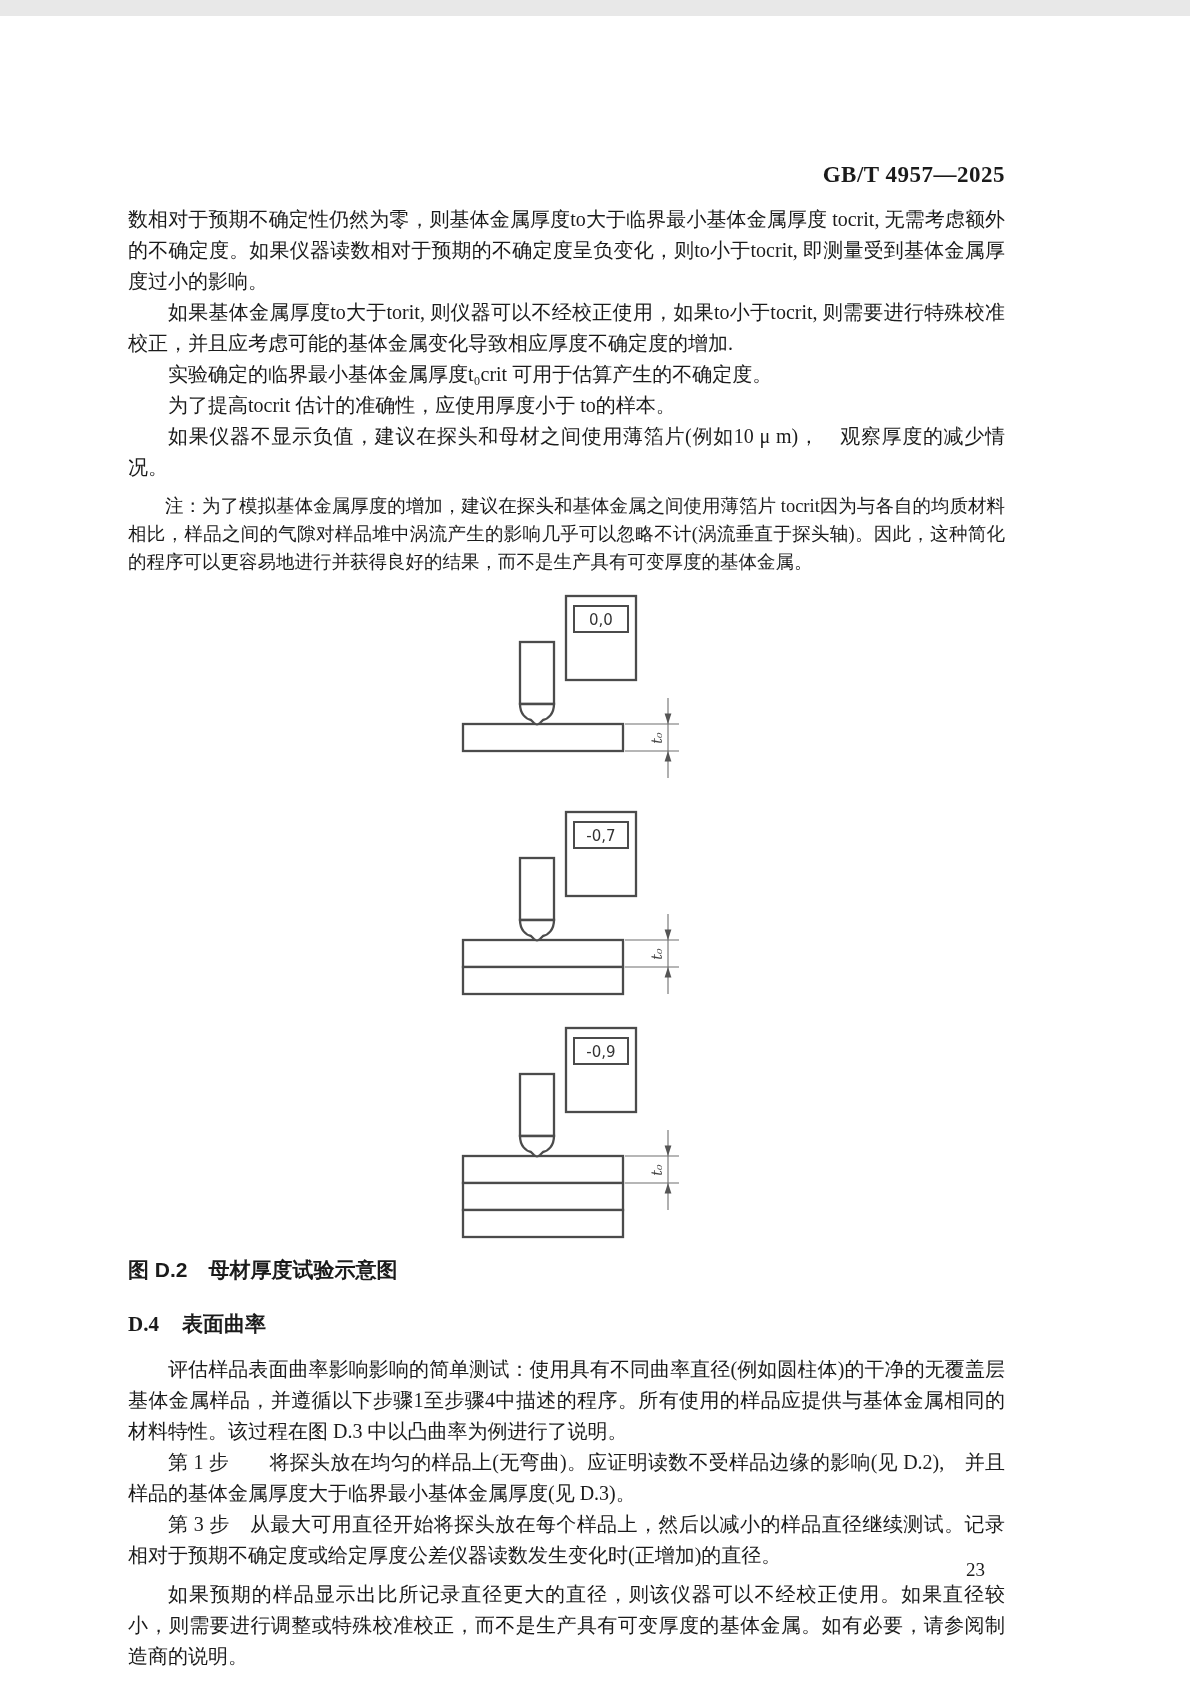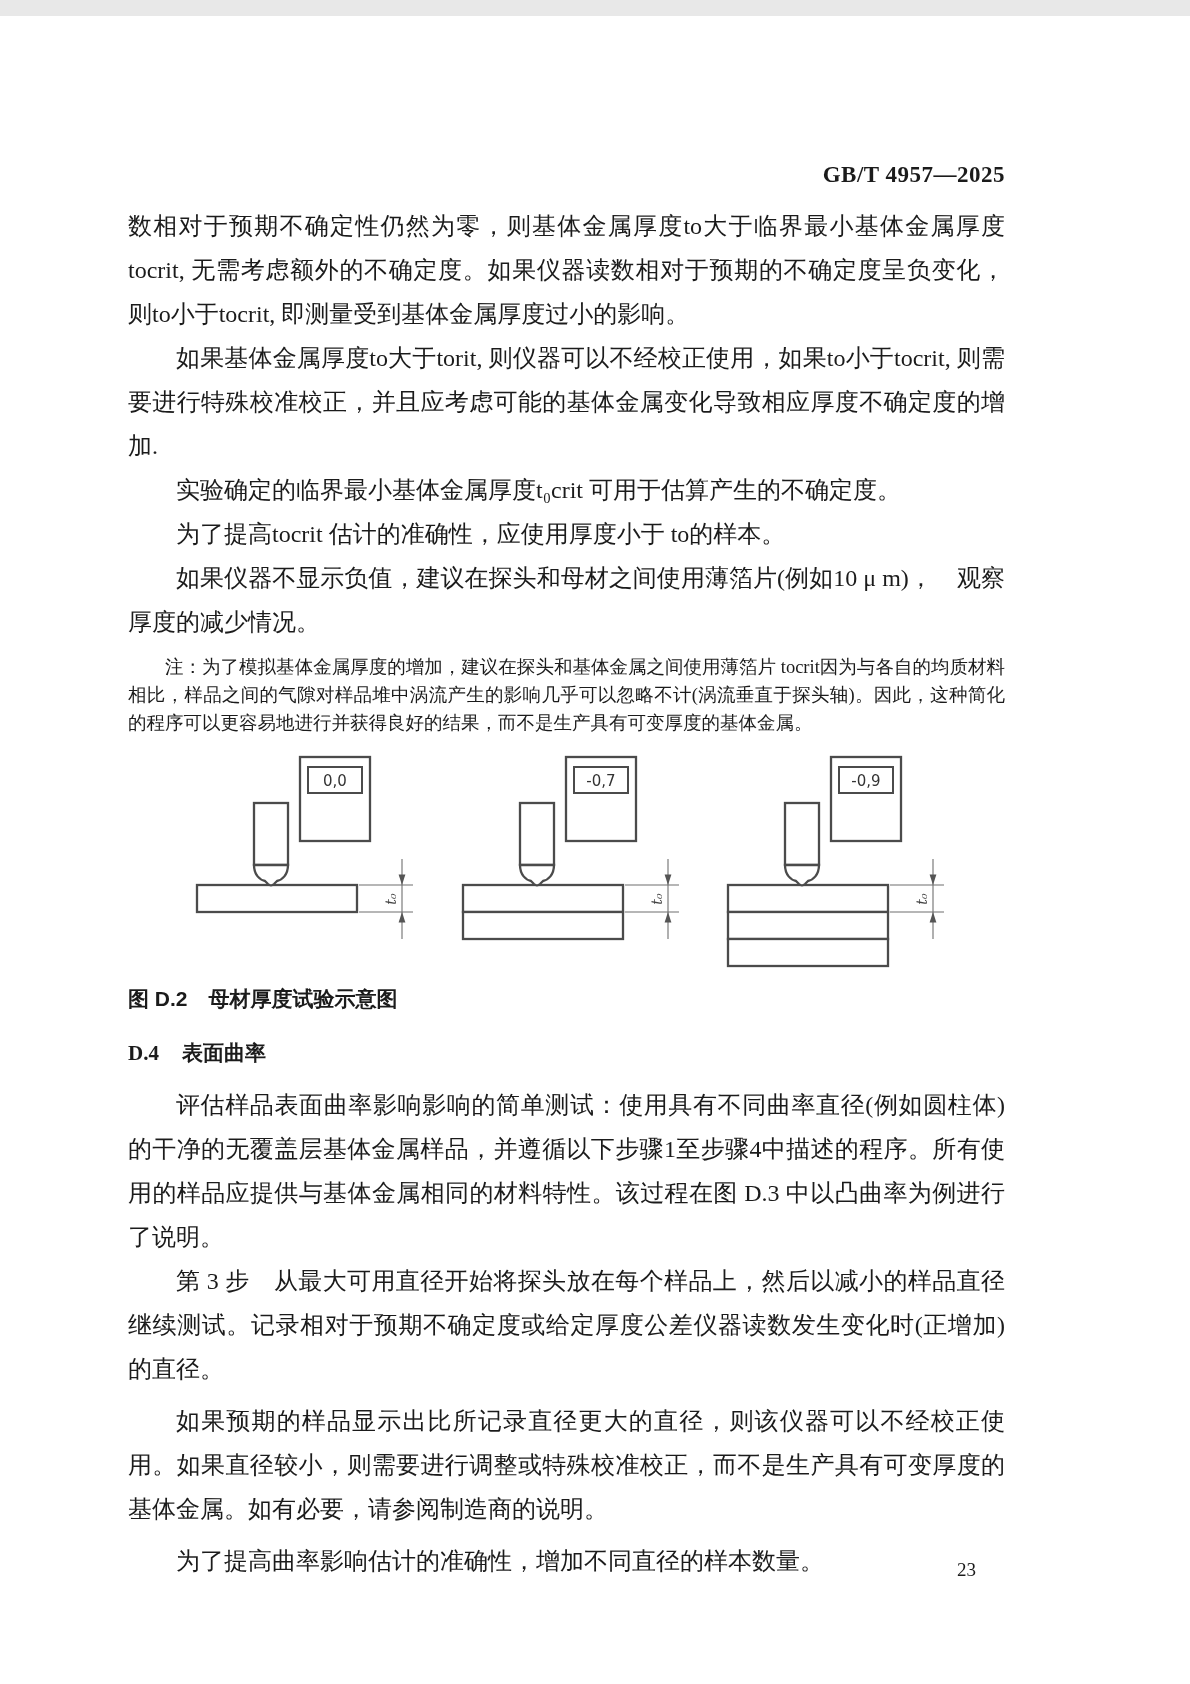--- a/index.html
+++ b/index.html
@@ -17,53 +17,54 @@
   }
   .std-header {
     text-align: right;
     font-weight: bold;
     font-size: 23px;
     letter-spacing: 0.5px;
     margin-bottom: 16px;
   }
   main p {
     margin: 0;
-    font-size: 24px;
-    line-height: 44px;
+    font-size: 20px;
+    line-height: 31px;
     text-align: justify;
   }
   p.ind { text-indent: 2em; }
   p.note { font-size: 18.5px; line-height: 28px; margin-top: 9px; }
   p.gap { margin-top: 8px; }
   figure.fig { margin: 16px 0 0 0; }
   .diagram-row {
     display: flex;
     justify-content: space-between;
     align-items: center;
     padding: 0 48px 0 66px;
+    flex-direction: column;
   }
   figcaption {
     text-align: left;
     font-family: "Liberation Sans", "DejaVu Sans", sans-serif;
     font-weight: bold;
     font-size: 21px;
     margin-top: 16px;
   }
   h2.sec {
     font-family: "Liberation Sans", "DejaVu Sans", sans-serif;
     font-weight: bold;
     font-size: 21px;
     margin: 26px 0 0 0;
   }
   h2.sec .sec-num { margin-right: 1.1em; font-family: "Liberation Serif", "DejaVu Serif", serif; }
   .body2-start { margin-top: 16px; }
   .pagenum {
     position: absolute;
     top: 1543px;
-    right: 214px;
+    right: 205px;
     font-size: 19px;
   }
   
   svg.diag { display: block; }
   .s2 { fill: #ffffff; stroke: #4b4b4b; stroke-width: 2.3; }
   .s2t { fill: #ffffff; stroke: #4b4b4b; stroke-width: 2; }
   .thin { stroke: #6f6f6f; stroke-width: 1.1; }
   .arrow { fill: #555555; stroke: none; }
   .reading {
     font-family: "DejaVu Sans", sans-serif;
@@ -171,20 +172,21 @@
 
       </div>
       <figcaption>图 D.2　母材厚度试验示意图</figcaption>
     </figure>
 
     <h2 class="sec">
       <span class="sec-num">D.4</span><span>表面曲率</span>
     </h2>
 
     <p class="ind body2-start">评估样品表面曲率影响影响的简单测试：使用具有不同曲率直径(例如圆柱体)的干净的无覆盖层基体金属样品，并遵循以下步骤1至步骤4中描述的程序。所有使用的样品应提供与基体金属相同的材料特性。该过程在图 D.3 中以凸曲率为例进行了说明。</p>
+    <p class="ind">第 1 步　　将探头放在均匀的样品上(无弯曲)。应证明读数不受样品边缘的影响(见 D.2),　并且样品的基体金属厚度大于临界最小基体金属厚度(见 D.3)。</p>
     <p class="ind">第 3 步　从最大可用直径开始将探头放在每个样品上，然后以减小的样品直径继续测试。记录相对于预期不确定度或给定厚度公差仪器读数发生变化时(正增加)的直径。</p>
     <p class="ind gap">如果预期的样品显示出比所记录直径更大的直径，则该仪器可以不经校正使用。如果直径较小，则需要进行调整或特殊校准校正，而不是生产具有可变厚度的基体金属。如有必要，请参阅制造商的说明。</p>
     <p class="ind gap">为了提高曲率影响估计的准确性，增加不同直径的样本数量。</p>
   </main>
 
   <div class="pagenum">23</div>
 
 </div>
 
 </body></html>

